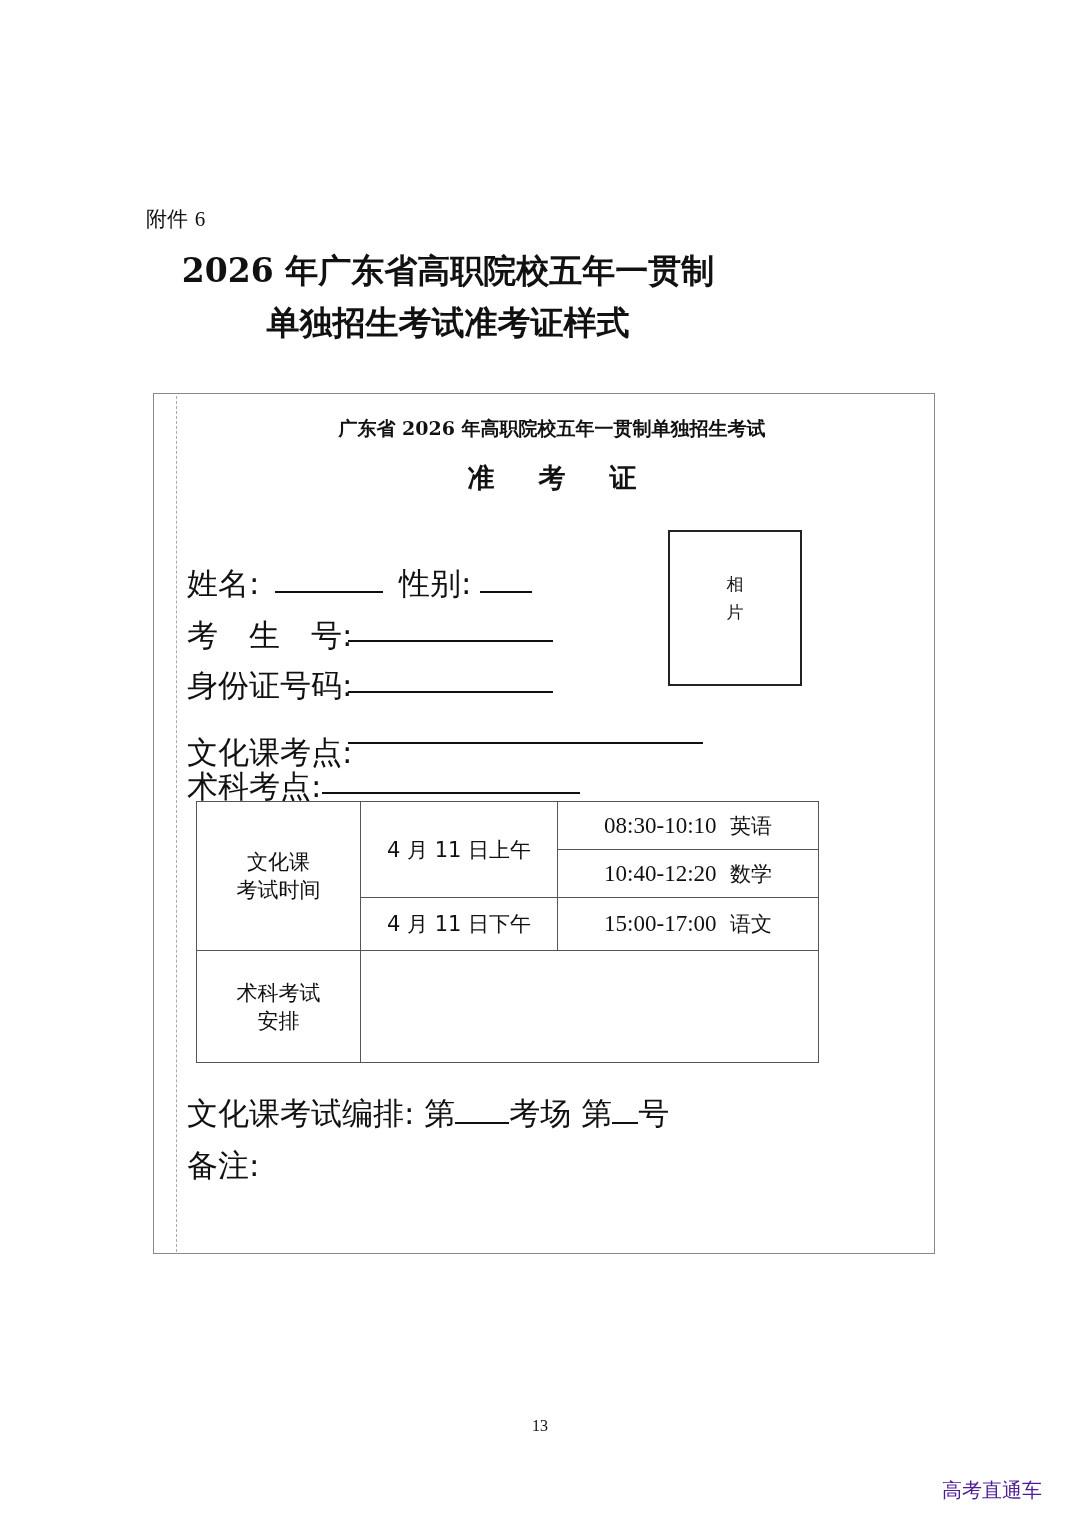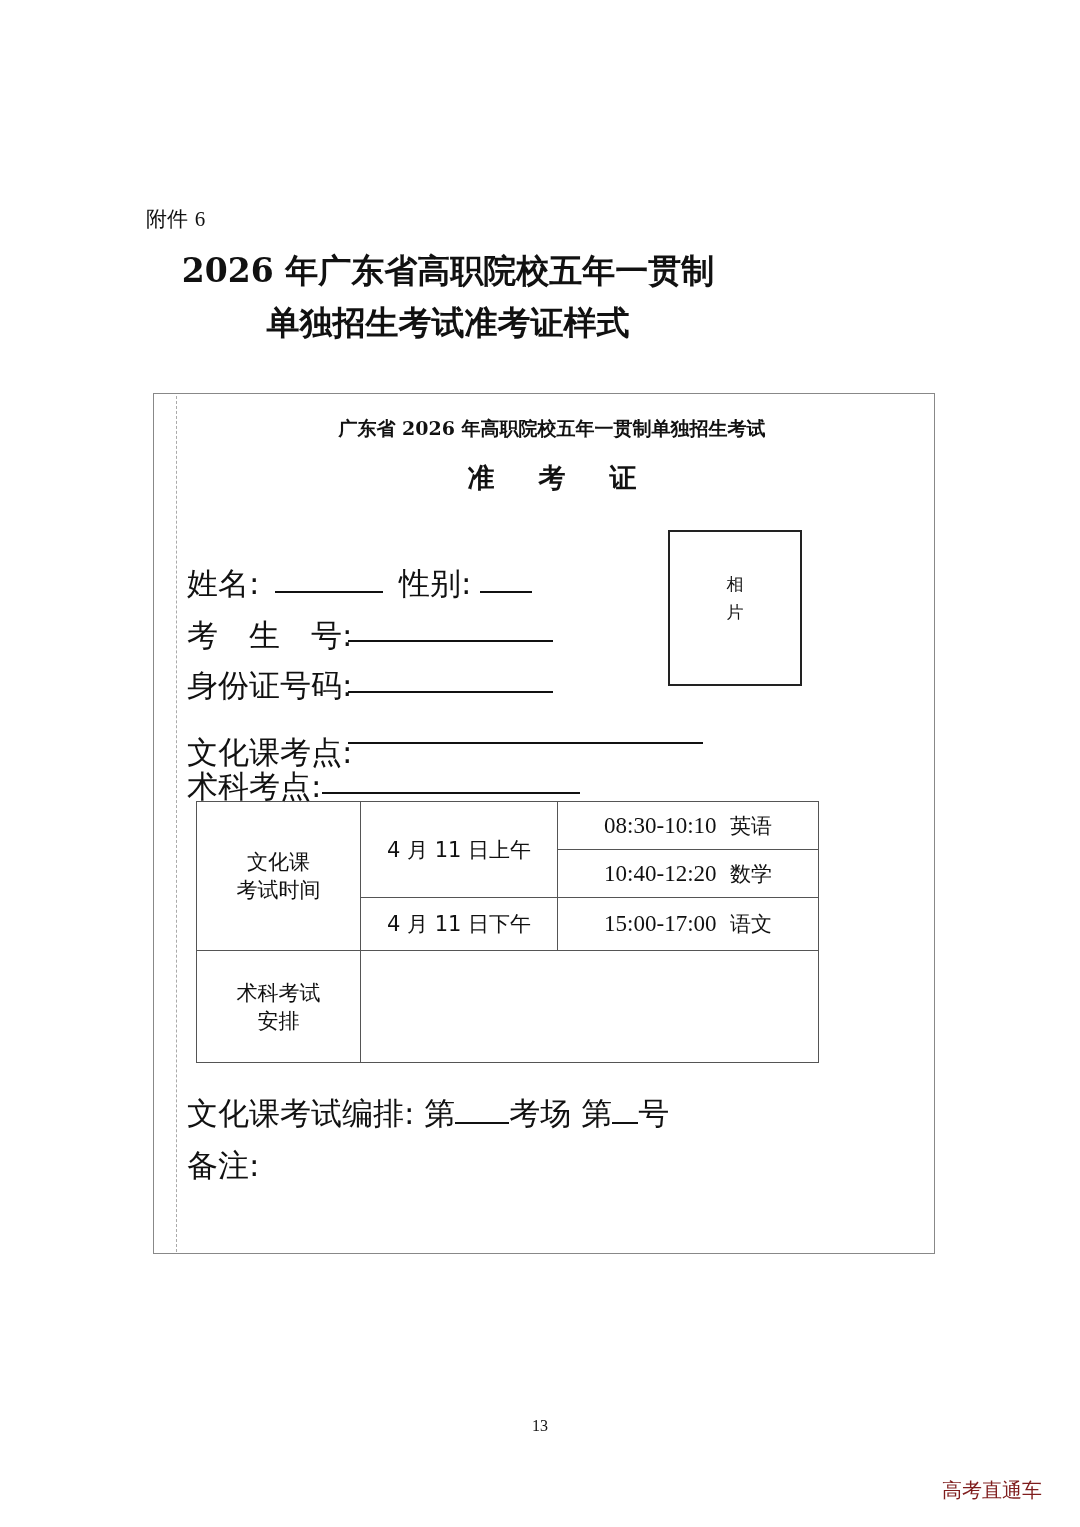--- a/index.html
+++ b/index.html
@@ -17,21 +17,21 @@
     .ch2 { top: 460px; font-size: 27px; font-weight: bold; letter-spacing: 44px; padding-left: 44px; box-sizing: border-box; }
     .photo { left: 668px; top: 530px; width: 134px; height: 156px; border: 2px solid #222; box-sizing: border-box; }
     .photo-text { position: absolute; left: 0; width: 100%; top: 38px; text-align: center; font-size: 17px; font-family: "DejaVu Sans", sans-serif; line-height: 28px; }
     .lbl { font-size: 31px; font-family: "DejaVu Sans", sans-serif; }
     .uline { border-bottom: 2px solid #111; height: 0; }
     table.sched { position: absolute; left: 196px; top: 801px; width: 623px; border-collapse: collapse; font-family: "DejaVu Sans", sans-serif; font-size: 21px; }
     table.sched td { border: 1.5px solid #555; text-align: center; vertical-align: middle; padding: 0; }
     .time { font-family: "Liberation Serif", serif; font-size: 23px; }
     .small-line { display: inline-block; border-bottom: 2px solid #111; vertical-align: baseline; }
     .pageno { left: 0; width: 1080px; top: 1417px; text-align: center; font-size: 16px; font-family: "Liberation Serif", serif; }
-    .watermark { left: 942px; top: 1477px; font-size: 20px; color: #7f1d1d; font-family: "DejaVu Sans", sans-serif; }
+    .watermark { left: 942px; top: 1477px; font-size: 20px; color: #4c1d95; font-family: "DejaVu Sans", sans-serif; }
   </style>
 </head>
 <body>
 
 <div class="abs attach"><span>附件</span> <span class="num">6</span></div>
 
 <div class="abs title t1">2026 年广东省高职院校五年一贯制</div>
 <div class="abs title t2">单独招生考试准考证样式</div>
 
 <div class="abs card"></div>

